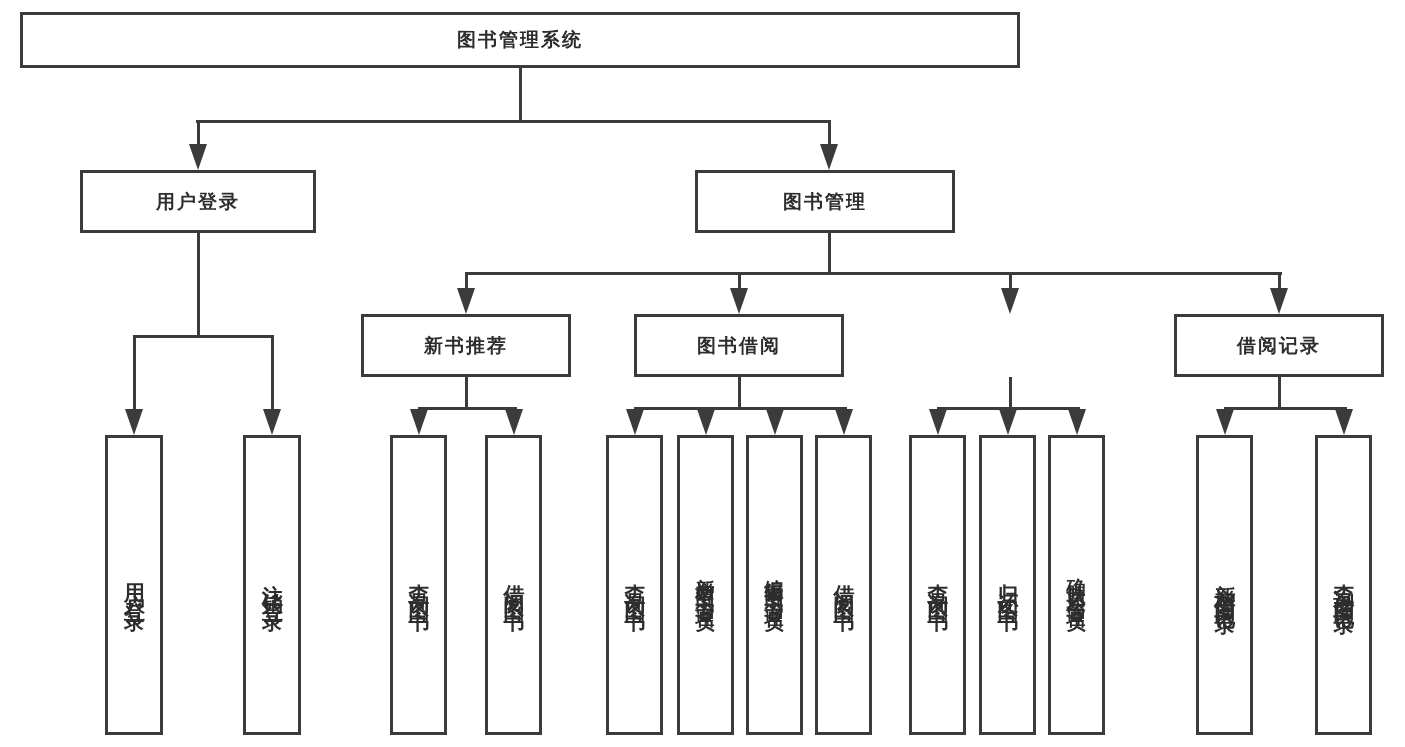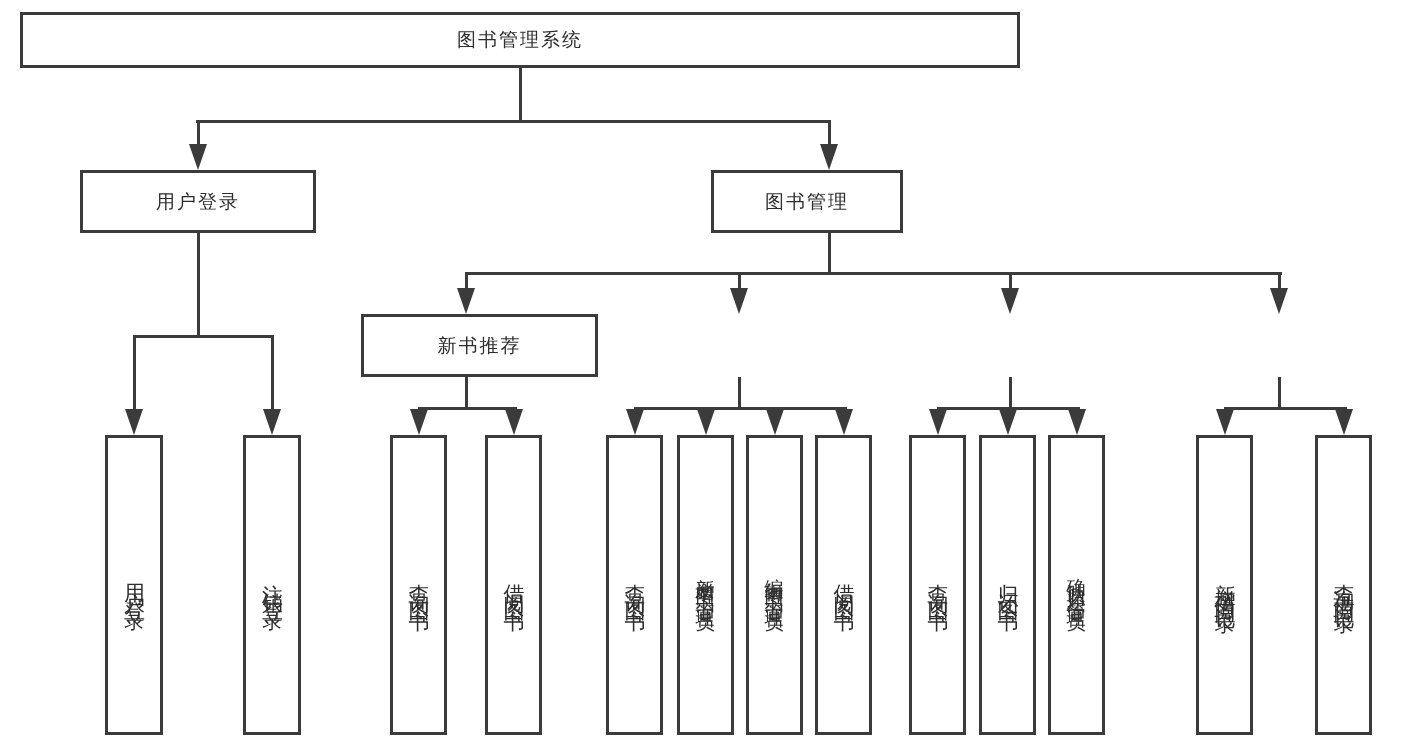--- a/index.html
+++ b/index.html
@@ -1,19 +1,19 @@
 <!DOCTYPE html>
 <html><head>
 <meta charset="utf-8">
 <style>
   html,body{margin:0;padding:0;background:#ffffff;}
   .canvas{
     position:relative;width:1405px;height:747px;background:#ffffff;
     font-family:"DejaVu Sans","Liberation Sans",sans-serif;
-    overflow:hidden;color:#2d2d2d;
+    overflow:hidden;color:#2d2d2d;font-weight:bold;
   }
   .box{
     position:absolute;background:#ffffff;border:3px solid #3b3b3b;
     box-sizing:border-box;display:flex;align-items:center;justify-content:center;
     z-index:2;
   }
   .box.h span{font-size:19px;letter-spacing:2px;white-space:nowrap;}
   .box.v span{
     writing-mode:vertical-rl;text-orientation:mixed;
     font-size:21px;letter-spacing:9px;line-height:1;
@@ -43,21 +43,21 @@
   <div class="vline" style="left:519px;top:68px;height:52px"></div>
   <div class="hline" style="left:196px;top:120px;width:635px"></div>
   <div class="vline" style="left:197px;top:120px;height:28px"></div>
   <div class="arrow" style="left:189px;top:144px"></div>
   <div class="vline" style="left:828px;top:120px;height:28px"></div>
   <div class="arrow" style="left:820px;top:144px"></div>
 
   <div class="box h" style="left:80px;top:170px;width:236px;height:63px">
     <span>用户登录</span>
   </div>
-  <div class="box h" style="left:711px;top:170px;width:192px;height:63px">
+  <div class="box h" style="left:695px;top:170px;width:260px;height:63px">
     <span>图书管理</span>
   </div>
 
   <div class="vline" style="left:197px;top:233px;height:102px"></div>
   <div class="hline" style="left:133px;top:335px;width:141px"></div>
   <div class="vline" style="left:133px;top:335px;height:78px"></div>
   <div class="arrow" style="left:125px;top:409px"></div>
   <div class="vline" style="left:271px;top:335px;height:78px"></div>
   <div class="arrow" style="left:263px;top:409px"></div>
 
@@ -65,22 +65,28 @@
   <div class="hline" style="left:465px;top:272px;width:817px"></div>
   <div class="vline" style="left:465px;top:272px;height:22px"></div>
   <div class="arrow" style="left:457px;top:288px"></div>
   <div class="vline" style="left:738px;top:272px;height:22px"></div>
   <div class="arrow" style="left:730px;top:288px"></div>
   <div class="vline" style="left:1009px;top:272px;height:22px"></div>
   <div class="arrow" style="left:1001px;top:288px"></div>
   <div class="vline" style="left:1278px;top:272px;height:22px"></div>
   <div class="arrow" style="left:1270px;top:288px"></div>
 
-  <div class="box h" style="left:361px;top:314px;width:237px;height:63px">
+  <div class="box h" style="left:361px;top:314px;width:210px;height:63px">
     <span>新书推荐</span>
+  </div>
+  <div class="box h" style="left:634px;top:314px;width:210px;height:63px">
+    <span>图书借阅</span>
+  </div>
+  <div class="box h" style="left:1174px;top:314px;width:210px;height:63px">
+    <span>借阅记录</span>
   </div>
 
   <div class="vline" style="left:465px;top:377px;height:30px"></div>
   <div class="hline" style="left:418px;top:407px;width:99px"></div>
   <div class="vline" style="left:418px;top:407px;height:10px"></div>
   <div class="arrow" style="left:410px;top:409px"></div>
   <div class="vline" style="left:513px;top:407px;height:10px"></div>
   <div class="arrow" style="left:505px;top:409px"></div>
 
   <div class="vline" style="left:738px;top:377px;height:30px"></div>

